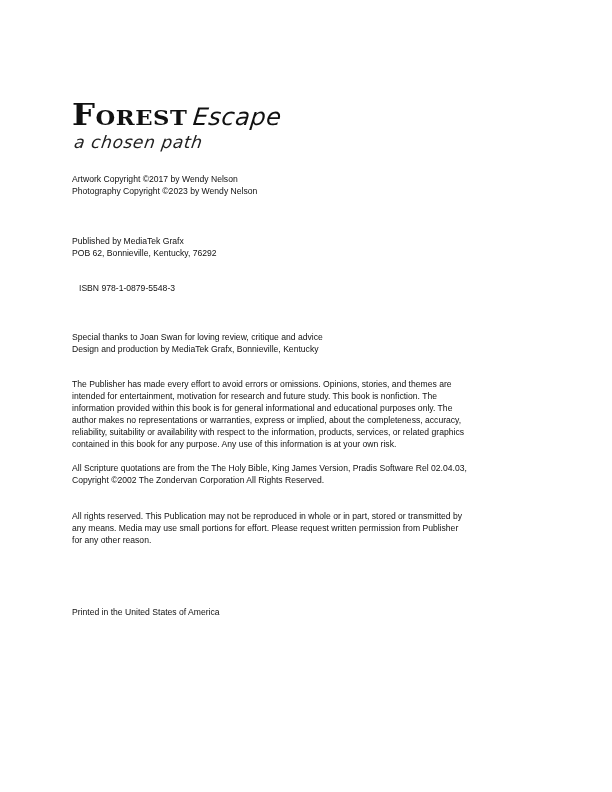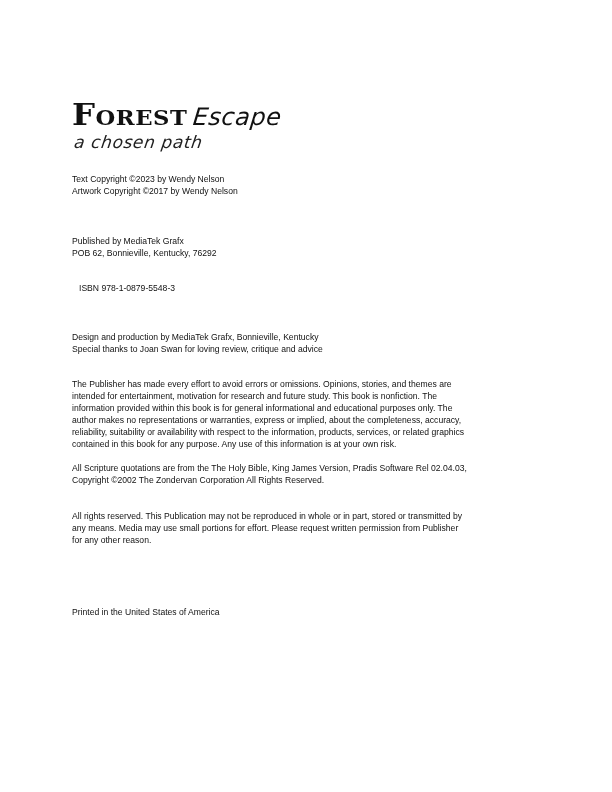--- a/index.html
+++ b/index.html
@@ -85,36 +85,36 @@
 <div class="page">
 
   <div class="title-block">
     <div class="title-line">
       <span class="title-main">Forest</span><span class="title-accent">Escape</span>
     </div>
   </div>
   <div class="subtitle">a chosen path</div>
 
   <div class="block" style="top:173px;">
-    <span class="line">Text Copyright ©2023 by Wendy Nelson</span>
     <span class="line">Artwork Copyright ©2017 by Wendy Nelson</span>
+    <span class="line">Photography Copyright ©2023 by Wendy Nelson</span>
   </div>
 
   <div class="block" style="top:235px;">
     <span class="line">Published by MediaTek Grafx</span>
     <span class="line">POB 62, Bonnieville, Kentucky, 76292</span>
   </div>
 
   <div class="block" style="top:282px;margin-left:7px;">
     <span class="line">ISBN 978-1-0879-5548-3</span>
   </div>
 
   <div class="block" style="top:331px;">
+    <span class="line">Special thanks to Joan Swan for loving review, critique and advice</span>
     <span class="line">Design and production by MediaTek Grafx, Bonnieville, Kentucky</span>
-    <span class="line">Special thanks to Joan Swan for loving review, critique and advice</span>
   </div>
 
   <div class="block" style="top:378px;">
     <span class="line">The Publisher has made every effort to avoid errors or omissions. Opinions, stories, and themes are</span>
     <span class="line">intended for entertainment, motivation for research and future study. This book is nonfiction. The</span>
     <span class="line">information provided within this book is for general informational and educational purposes only. The</span>
     <span class="line">author makes no representations or warranties, express or implied, about the completeness, accuracy,</span>
     <span class="line">reliability, suitability or availability with respect to the information, products, services, or related graphics</span>
     <span class="line">contained in this book for any purpose. Any use of this information is at your own risk.</span>
   </div>

